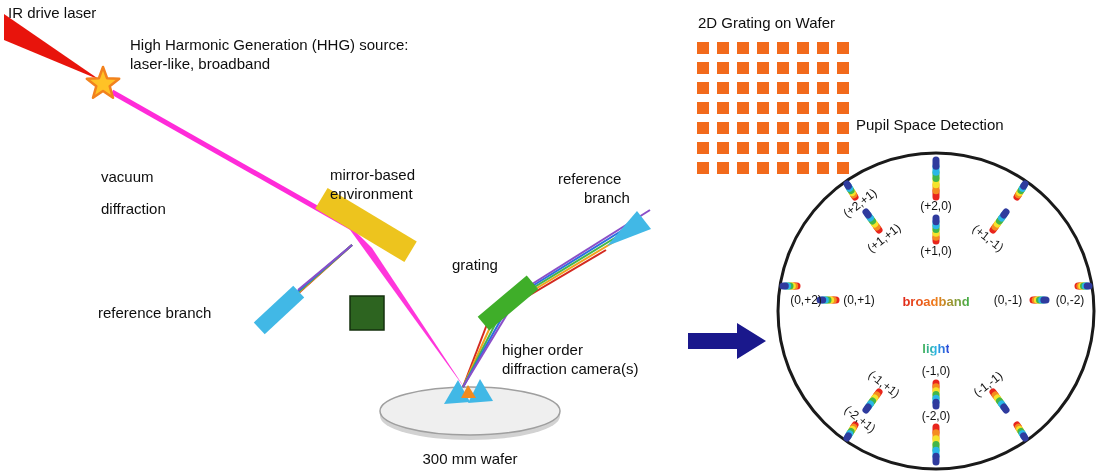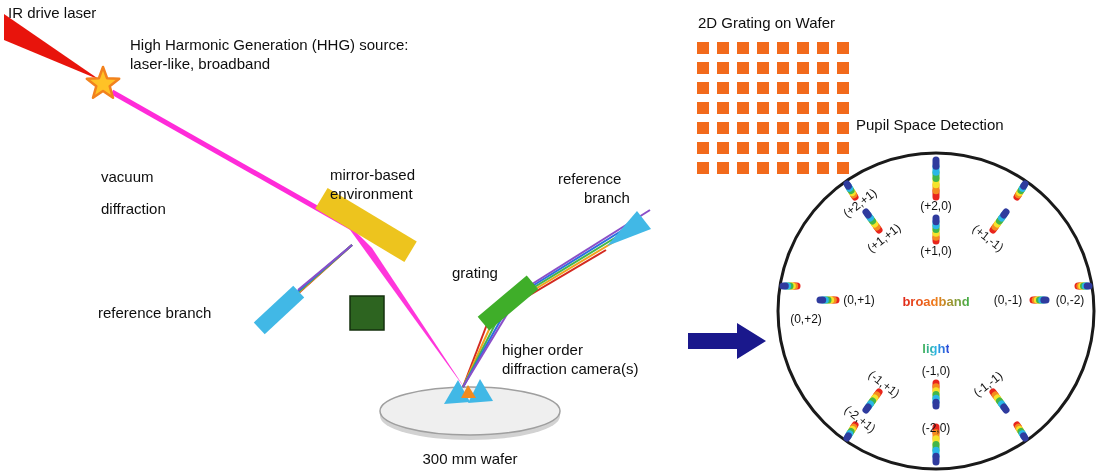--- a/index.html
+++ b/index.html
@@ -262,40 +262,40 @@
   </svg>
 
   <div class="lbl" style="left:8px; top:4px;">IR drive laser</div>
   <div class="lbl" style="left:130px; top:36px;">High Harmonic Generation (HHG) source:</div>
   <div class="lbl" style="left:130px; top:55px;">laser-like, broadband</div>
   <div class="lbl" style="left:101px; top:168px;">vacuum</div>
   <div class="lbl" style="left:101px; top:200px;">diffraction</div>
   <div class="lbl" style="left:330px; top:166px;">mirror-based</div>
   <div class="lbl" style="left:330px; top:185px;">environment</div>
   <div class="lbl" style="left:98px; top:304px;">reference branch</div>
-  <div class="lbl" style="left:452px; top:264px;text-align:center;">grating</div>
+  <div class="lbl" style="left:452px; top:256px;text-align:center;">grating</div>
   <div class="lbl" style="left:558px; top:170px;">reference</div>
   <div class="lbl" style="left:584px; top:189px;">branch</div>
   <div class="lbl" style="left:502px; top:341px;">higher order</div>
   <div class="lbl" style="left:502px; top:360px;">diffraction camera(s)</div>
   <div class="lbl center" style="left:380px; top:450px; width:180px;">300 mm wafer</div>
 
   <div class="lbl" style="left:698px; top:14px;">2D Grating on Wafer</div>
   <div class="lbl" style="left:856px; top:116px;">Pupil Space Detection</div>
 
   <div class="center-word" id="center-word1" style="left: 936px; top: 301px; transform: translate(-50%, -50%); background-image: linear-gradient(90deg, rgb(224, 37, 25), rgb(240, 125, 26), rgb(63, 174, 73));">broadband</div>
   <div class="center-word" id="center-word2" style="left: 936px; top: 316px; transform: translate(-50%, -50%); background-image: linear-gradient(90deg, rgb(63, 174, 73), rgb(43, 181, 232), rgb(43, 63, 214)); margin-top: 32px;">light</div>
 
   <div id="pupil-labels">
       <div class="order-label" style="left: 936px; top: 206px; transform: translate(-50%, -50%) rotate(0deg);">(+2,0)</div>
       <div class="order-label" style="left: 936px; top: 251px; transform: translate(-50%, -50%) rotate(0deg);">(+1,0)</div>
       <div class="order-label" style="left: 936px; top: 371px; transform: translate(-50%, -50%) rotate(0deg);">(-1,0)</div>
-      <div class="order-label" style="left: 936px; top: 416px; transform: translate(-50%, -50%) rotate(0deg); margin-top: 12px;">(-2,0)</div>
+      <div class="order-label" style="left: 936px; top: 416px; transform: translate(-50%, -50%) rotate(0deg);">(-2,0)</div>
       <div class="order-label" style="left: 859px; top: 300px; transform: translate(-50%, -50%) rotate(0deg);">(0,+1)</div>
-      <div class="order-label" style="left: 806px; top: 300px; transform: translate(-50%, -50%) rotate(0deg); margin-top: 19px;">(0,+2)</div>
+      <div class="order-label" style="left: 806px; top: 300px; transform: translate(-50%, -50%) rotate(0deg);">(0,+2)</div>
       <div class="order-label" style="left: 1008px; top: 300px; transform: translate(-50%, -50%) rotate(0deg);">(0,-1)</div>
       <div class="order-label" style="left: 1070px; top: 300px; transform: translate(-50%, -50%) rotate(0deg);">(0,-2)</div>
       <div class="order-label" style="left: 884px; top: 238px; transform: translate(-50%, -50%) rotate(-38deg);">(+1,+1)</div>
       <div class="order-label" style="left: 860px; top: 203px; transform: translate(-50%, -50%) rotate(-38deg);">(+2,+1)</div>
       <div class="order-label" style="left: 988px; top: 238px; transform: translate(-50%, -50%) rotate(38deg);">(+1,-1)</div>
       <div class="order-label" style="left: 884px; top: 384px; transform: translate(-50%, -50%) rotate(38deg);">(-1,+1)</div>
       <div class="order-label" style="left: 860px; top: 419px; transform: translate(-50%, -50%) rotate(38deg);">(-2,+1)</div>
       <div class="order-label" style="left: 988px; top: 384px; transform: translate(-50%, -50%) rotate(-38deg);">(-1,-1)</div>
     </div>
 </div>

